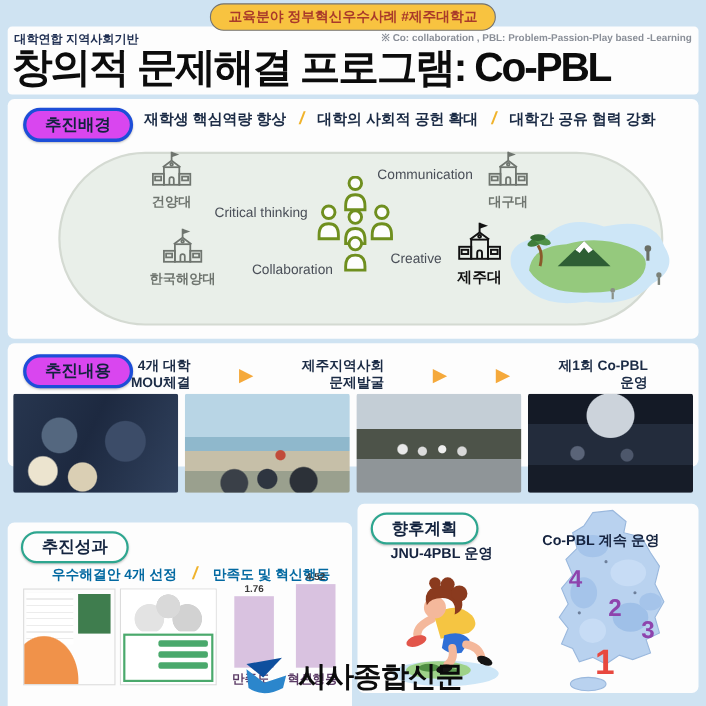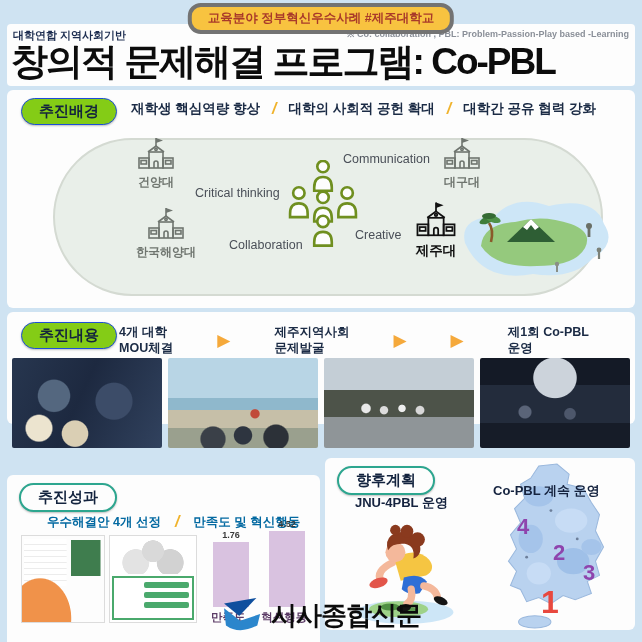--- a/index.html
+++ b/index.html
@@ -2,32 +2,32 @@
 <html><head>
 <meta charset="utf-8">
 <style>
   html,body{margin:0;padding:0;background:#cfe3f2;}
   .canvas{position:relative;width:642px;height:642px;background:#cfe3f2;
     font-family:"Liberation Sans",sans-serif;overflow:hidden;}
   .card{position:absolute;background:#fdfdfd;border-radius:6px;}
 
   
   .top-badge{position:absolute;left:50%;top:3px;transform:translateX(-50%);
-    background:#f8c340;border:4px solid #737373;color:#a93a2a;font-weight:bold;
+    background:#f8c340;border:1px solid #737373;color:#a93a2a;font-weight:bold;
     font-size:12.5px;padding:3px 16px;border-radius:13px;white-space:nowrap;z-index:5;}
   .header-band{left:7px;right:7px;top:24px;height:62px;border-radius:4px;}
   .kicker{position:absolute;left:6px;top:4px;font-size:11px;font-weight:bold;color:#1d2d50;}
   .footnote{position:absolute;right:6px;top:3px;font-size:9px;color:#8a8f98;font-weight:bold;}
   .main-title{position:absolute;left:4px;top:13px;font-size:37px;font-weight:900;
     color:#0c0c0c;letter-spacing:-2px;white-space:nowrap;}
 
   
   .pill{display:inline-block;padding:3px 17px;border-radius:16px;font-weight:bold;
     font-size:15px;color:#13233e;white-space:nowrap;box-shadow:0 1px 2px rgba(0,0,0,.25);}
-  .pill-fill{background:#84cc16;border:1px solid #1d4ed8;}
+  .pill-fill{background:#d946ef;border:3px solid #1d4ed8;}
   .pill-line{background:#fdfdfd;border:2px solid #2da68f;}
 
   
   .sec-bg{left:7px;right:7px;top:90px;height:218px;}
   .goals-row{position:absolute;left:18px;top:10px;display:flex;align-items:center;gap:12px;}
   .goal{font-size:13.5px;font-weight:bold;color:#1b2b45;white-space:nowrap;}
   .gold-slash{color:#f0b32c;font-weight:900;font-style:italic;font-size:16px;}
   .oval{position:absolute;left:46px;top:48px;width:546px;height:154px;background:#e9efe9;
     border:2px solid #d4dad2;border-radius:120px;}
   .univ{position:absolute;width:74px;text-align:center;color:#6f756f;}
@@ -35,21 +35,21 @@
   .univ-jeju{color:#1a1a1a;}
   .univ-jeju .uname{font-size:13.5px;color:#111;}
   .comp-label{position:absolute;font-size:12.5px;color:#4a4f58;white-space:nowrap;}
   .people{position:absolute;left:276px;top:70px;}
   .island{position:absolute;left:446px;top:98px;}
 
   
   .sec-content{left:7px;right:7px;top:312px;height:112px;}
   .steps-row{position:absolute;left:112px;top:12px;width:470px;display:flex;
     align-items:center;justify-content:space-between;}
-  .step{text-align:left;font-weight:bold;font-size:12.5px;color:#1b2b45;line-height:1.3;}
+  .step{text-align:right;font-weight:bold;font-size:12.5px;color:#1b2b45;line-height:1.3;}
   .step-arrow{color:#f5a93b;font-size:17px;line-height:1;}
   .photo-row{position:absolute;left:5px;right:5px;top:46px;display:flex;gap:6px;}
   .photo{flex:1;height:90px;border-radius:2px;}
   .photo1{background:
     radial-gradient(circle at 18% 78%,#ece4cf 0 9%,transparent 10%),
     radial-gradient(circle at 42% 84%,#dacfb4 0 11%,transparent 12%),
     radial-gradient(circle at 68% 48%,#3c4c68 0 16%,transparent 17%),
     radial-gradient(circle at 28% 42%,#54677f 0 13%,transparent 14%),
     linear-gradient(115deg,#27364f 0%,#1d2940 45%,#31425e 100%);}
   .photo2{background:

